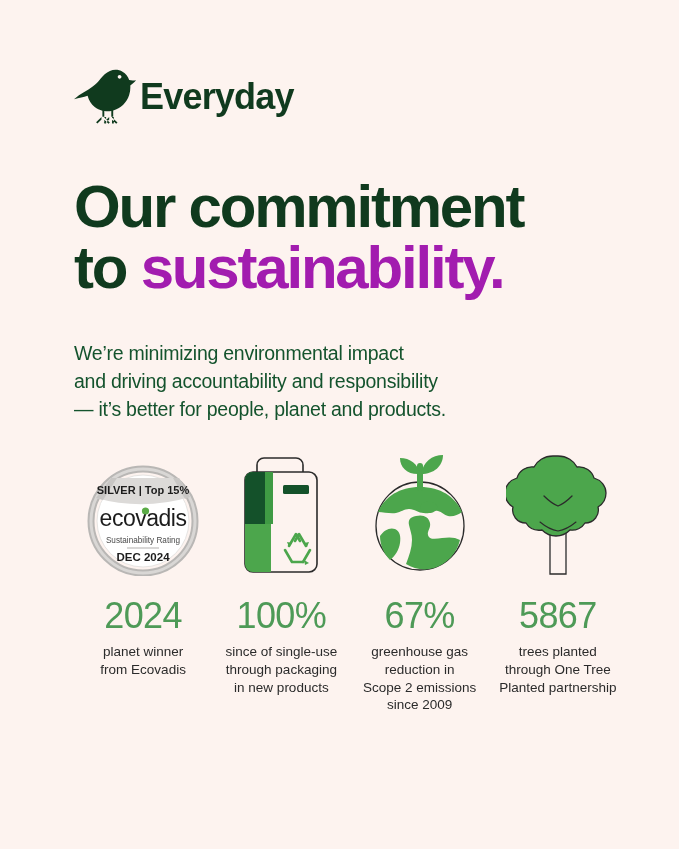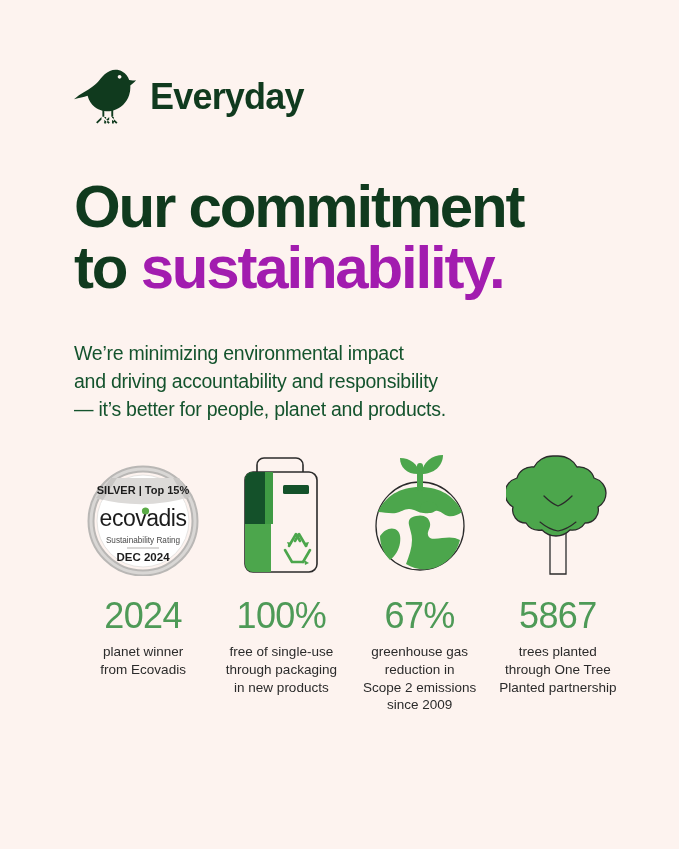--- a/index.html
+++ b/index.html
@@ -19,21 +19,21 @@
     width: 679px;
     height: 849px;
     box-sizing: border-box;
     padding: 0 74px;
   }
 
   
   .logo-row {
     display: flex;
     align-items: center;
-    gap: 14px;
+    gap: 4px;
     padding-top: 62px;
   }
   .bird-icon { width: 62px; height: 70px; display: block; flex: 0 0 auto; }
   .logo-words {
     font-size: 36px;
     line-height: 0.95;
     font-weight: bold;
     color: #103a1e;
     letter-spacing: -0.8px;
   }
@@ -175,21 +175,21 @@
           </g>
           <g fill="#4ca64c">
             <path d="M48 88 l5 1 -3 4 z"></path>
             <path d="M70 88 l-5 1 3 4 z"></path>
             <path d="M66 111 l-1 -5 5 3 z"></path>
           </g>
         </svg>
       </div>
       <div class="stat-value">100%</div>
       <div class="stat-caption">
-        <span>free of single-use</span>
+        <span>since of single-use</span>
         <span>through packaging</span>
         <span>in new products</span>
       </div>
     </div>
 
     <div class="stat">
       <div class="stat-art">
         <svg class="globe-icon" viewBox="0 0 112 132">
           <circle cx="56" cy="82" r="44" fill="#fdf3ef" stroke="#2b2b2b" stroke-width="1.3"></circle>
           <path d="M14 68c6-14 20-25 42-25s36 11 42 25c-4 3-9 5-14 4-4-1-6-4-10-5-5-1-9 2-14 2-6 0-9-4-15-4-5 0-8 3-13 4-6 1-12-1-18-1z" fill="#4ca64c"></path>

